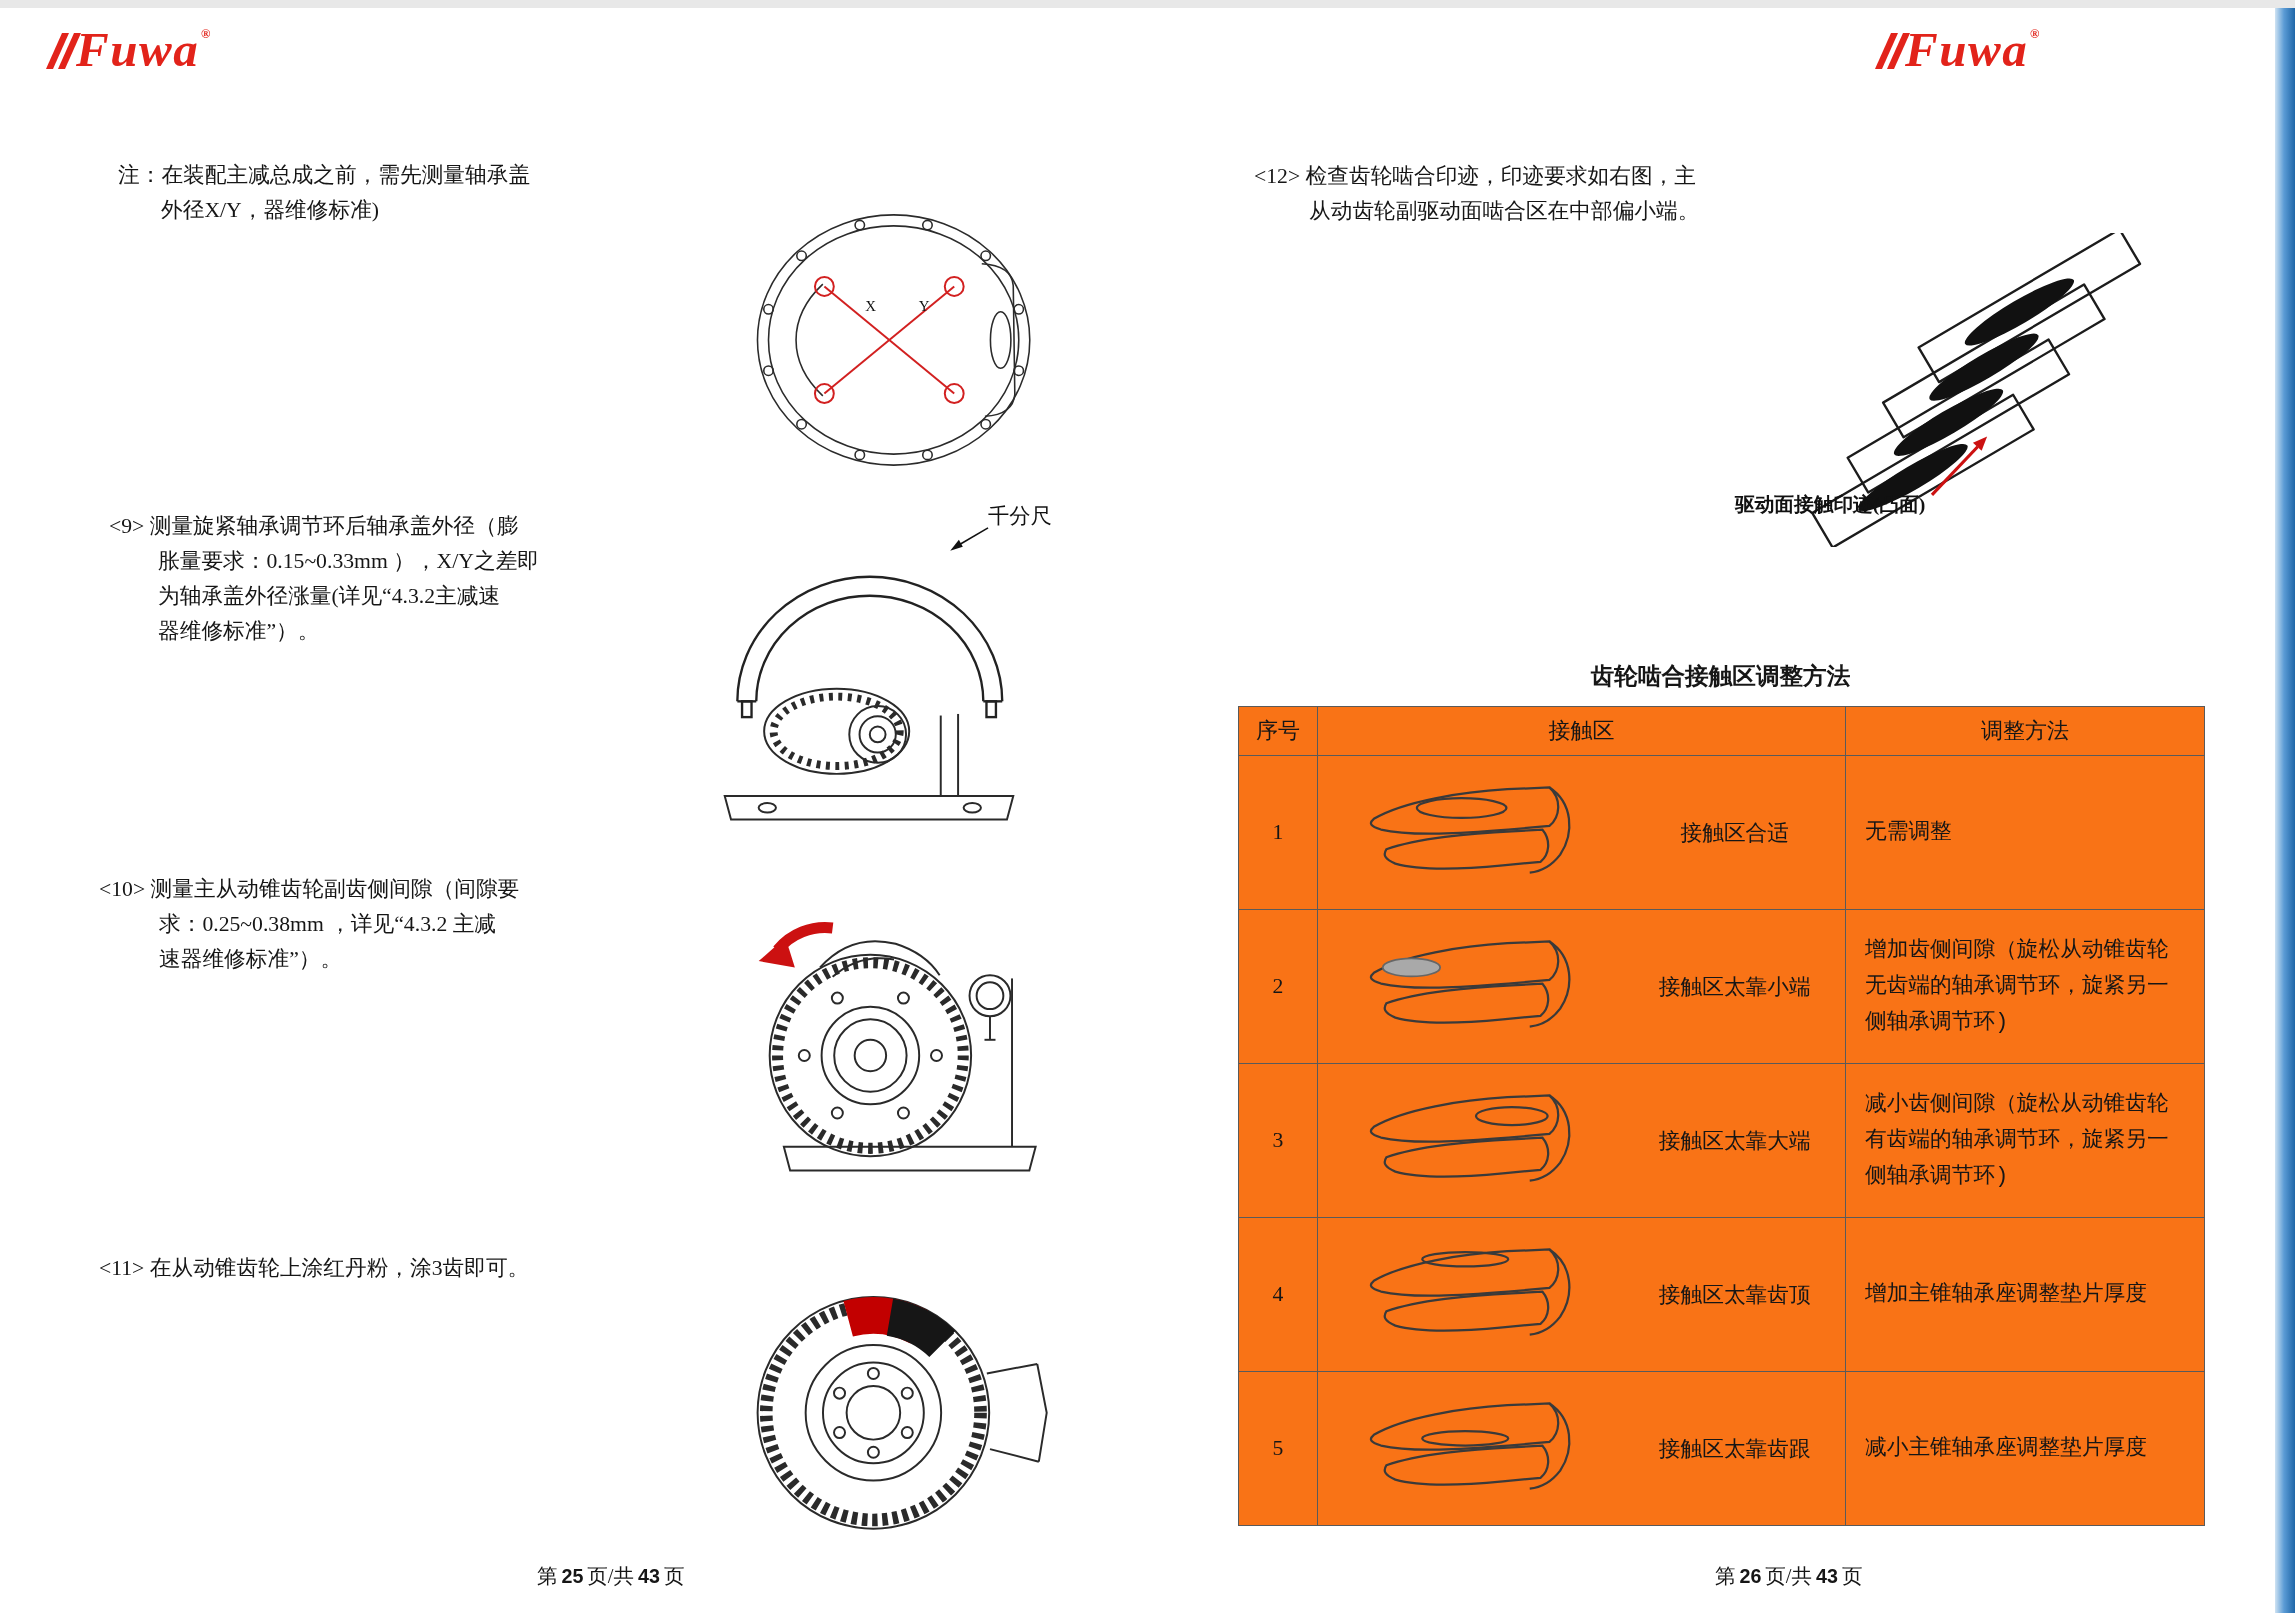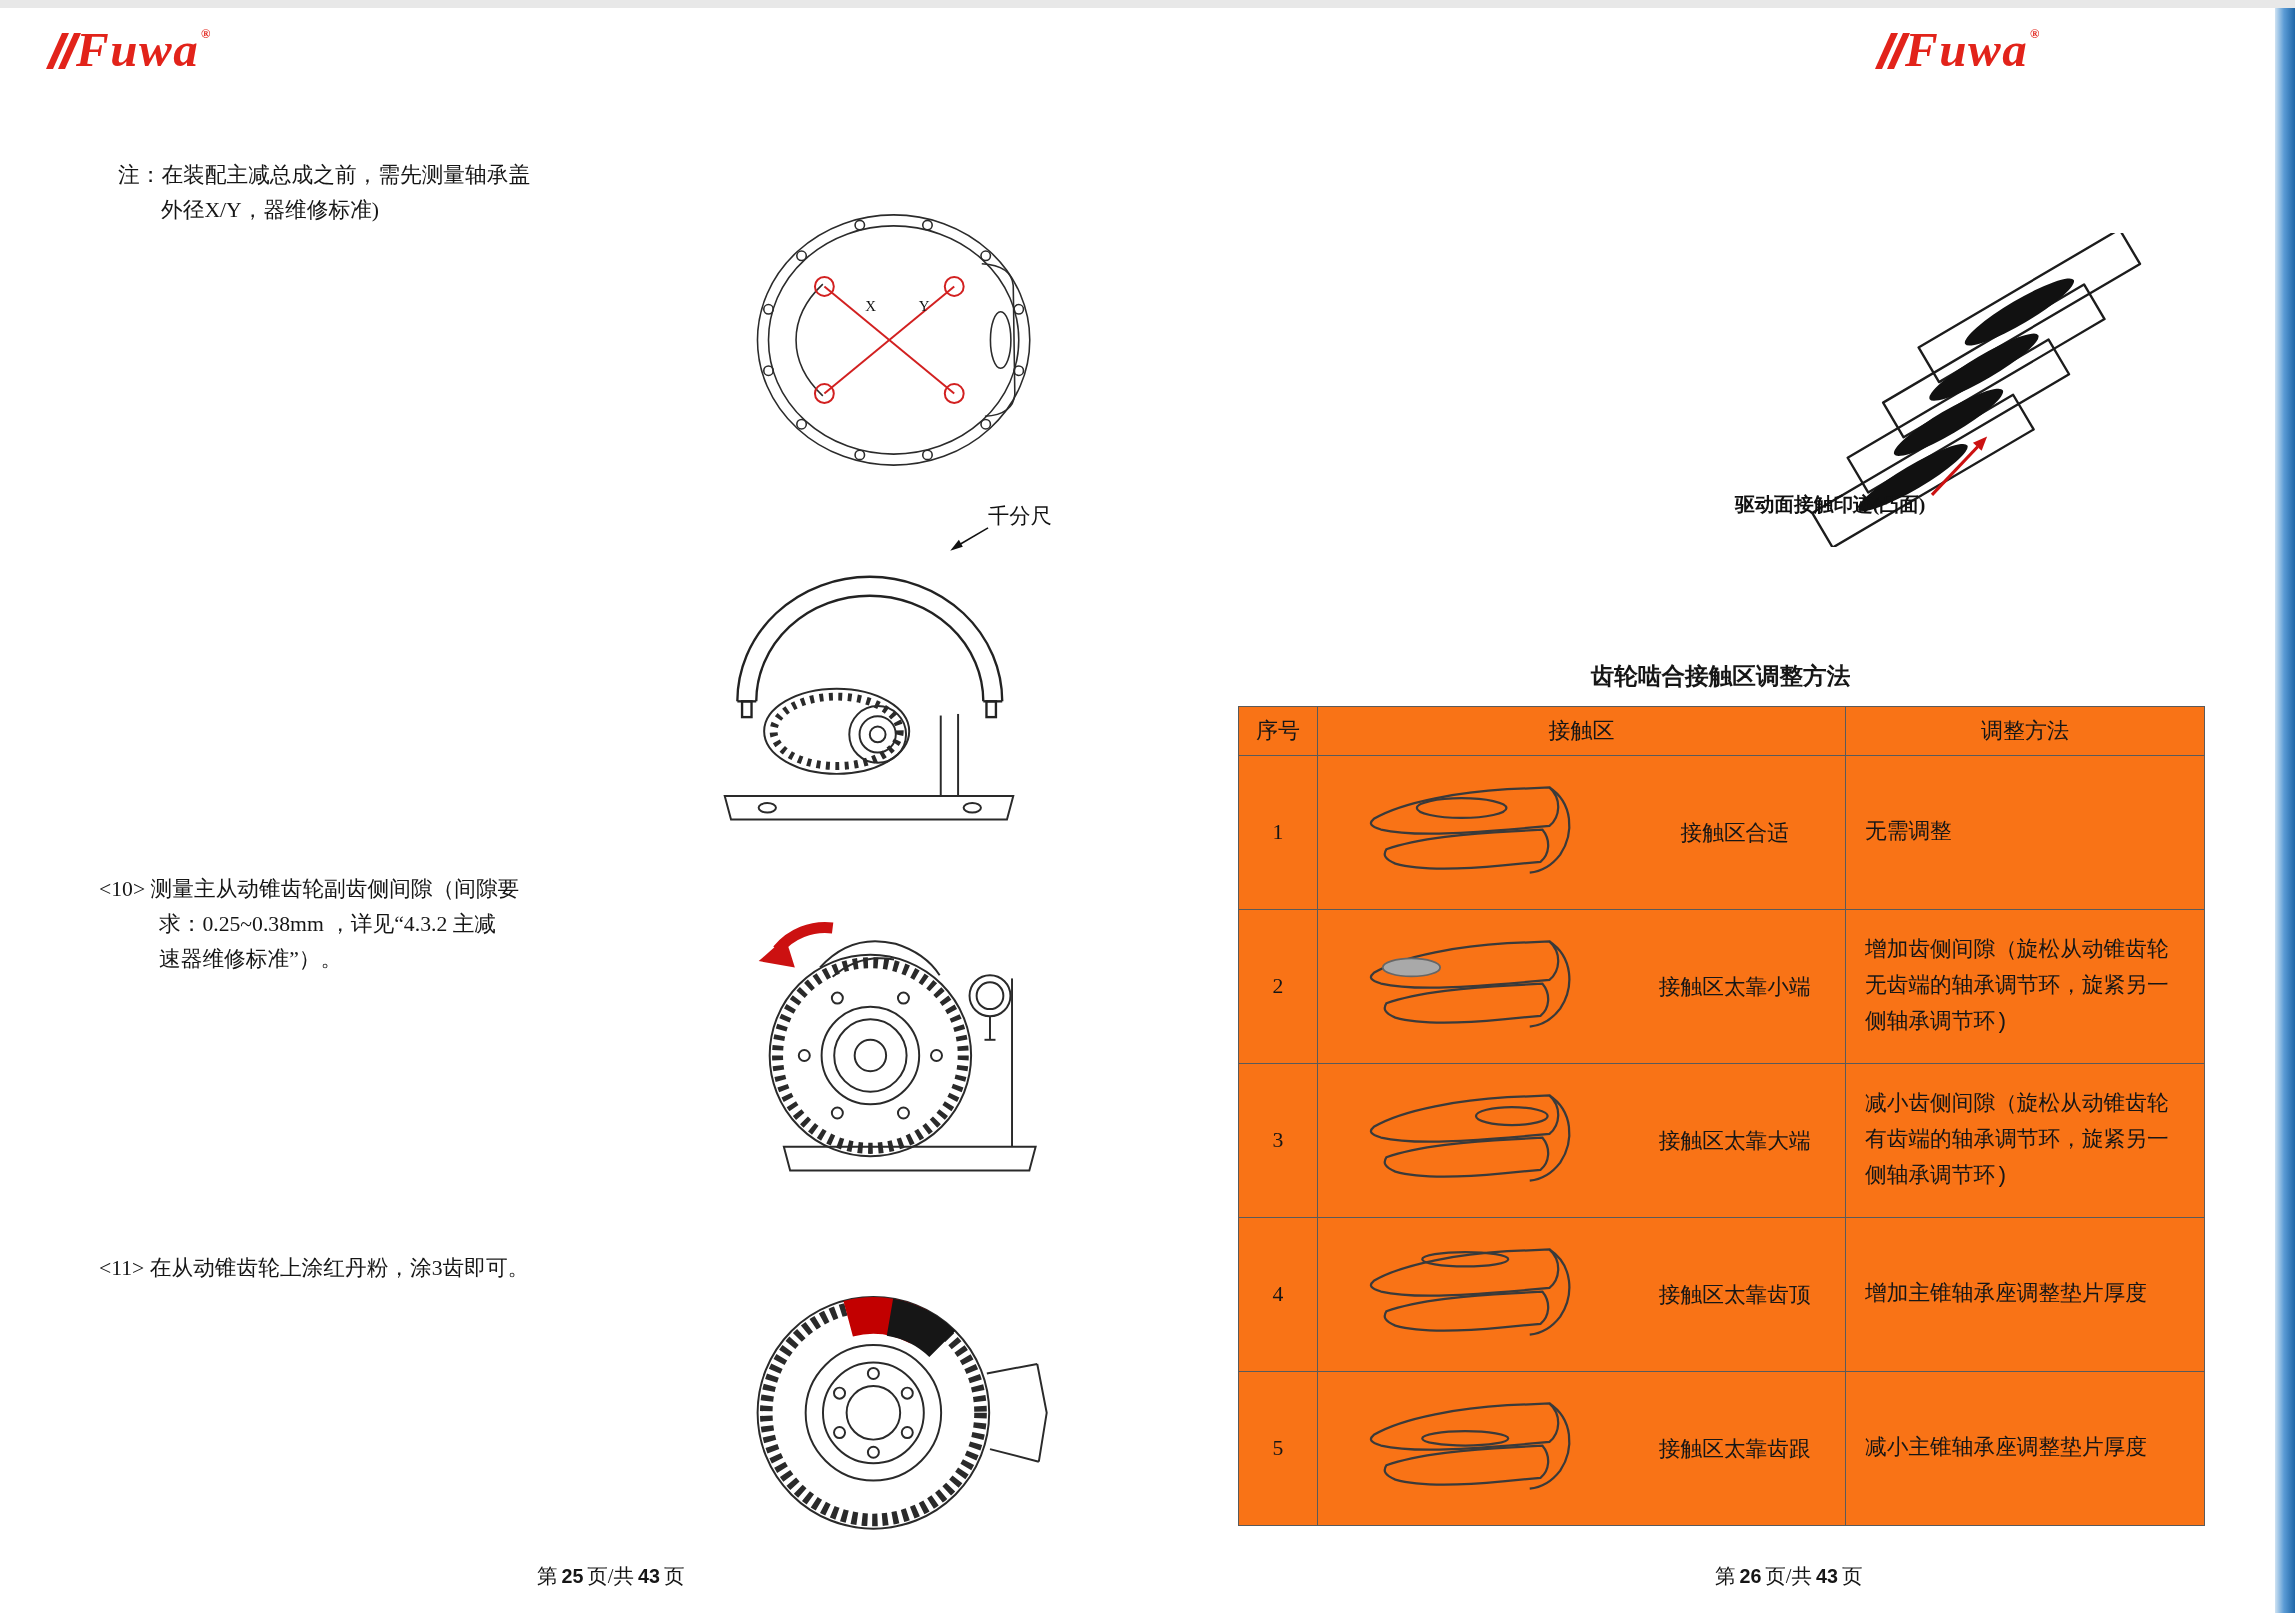--- a/index.html
+++ b/index.html
@@ -107,20 +107,26 @@
         <line x1="263" y1="101" x2="98" y2="237"></line>
         <circle cx="98" cy="101" r="12"></circle>
         <circle cx="263" cy="101" r="12"></circle>
         <circle cx="98" cy="237" r="12"></circle>
         <circle cx="263" cy="237" r="12"></circle>
       </g>
       <text x="150" y="132" font-size="19" fill="#111">X</text>
       <text x="218" y="132" font-size="19" fill="#111">Y</text>
     </svg>
 
+    <div class="tblock abs" style="left:109px;top:501px">
+      <div class="tline">&lt;9&gt; 测量旋紧轴承调节环后轴承盖外径（膨</div>
+      <div class="tline ind-62">胀量要求：0.15~0.33mm ），X/Y之差即</div>
+      <div class="tline ind-62">为轴承盖外径涨量(详见“4.3.2主减速</div>
+      <div class="tline ind-62">器维修标准”）。</div>
+    </div>
 
     <svg class="abs" style="left:679px;top:482px" width="380" height="347" viewBox="0 0 482 440">
       <text x="392" y="42" font-size="27" fill="#111">千分尺</text>
       <line x1="392" y1="48" x2="356" y2="69" stroke="#111" stroke-width="2"></line>
       <polygon points="344,77 360,72 355,63" fill="#111"></polygon>
       <g fill="none" stroke="#222" stroke-width="3">
         <path d="M 74,268 A 168,158 0 0 1 410,268"></path>
         <path d="M 98,268 A 144,134 0 0 1 386,268"></path>
         <line x1="74" y1="268" x2="98" y2="268"></line>
         <line x1="386" y1="268" x2="410" y2="268"></line>
@@ -205,20 +211,24 @@
 
     <div class="logo abs" style="left:736px;top:17.3px">
       <span class="bars">
           <span class="bar"></span>
           <span class="bar"></span>
         </span>
       <span class="word">Fuwa</span>
       <span class="reg">®</span>
     </div>
 
+    <div class="tblock abs" style="left:107px;top:151px">
+      <div class="tline">&lt;12&gt; 检查齿轮啮合印迹，印迹要求如右图，主</div>
+      <div class="tline ind-70">从动齿轮副驱动面啮合区在中部偏小端。</div>
+    </div>
 
     <svg class="abs" style="left:547px;top:225px" width="524" height="314" viewBox="0 0 665 398">
       <g fill="none" stroke="#1c1c1c" stroke-width="3" stroke-linejoin="round">
         <path d="M 285,145 L 540,-5 L 566,39 L 311,189 Z"></path>
         <path d="M 240,215 L 495,65 L 521,109 L 266,259 Z"></path>
         <path d="M 195,285 L 450,135 L 476,179 L 221,329 Z"></path>
         <path d="M 150,355 L 405,205 L 431,249 L 176,399 Z"></path>
       </g>
       <g fill="#111">
         <ellipse cx="413" cy="100" rx="80" ry="15" transform="rotate(-30.5 413 100)"></ellipse>

